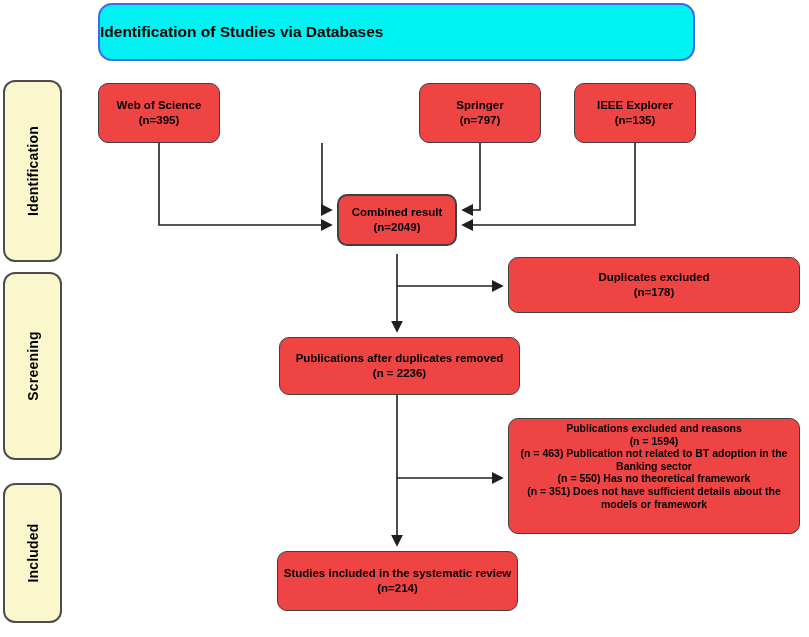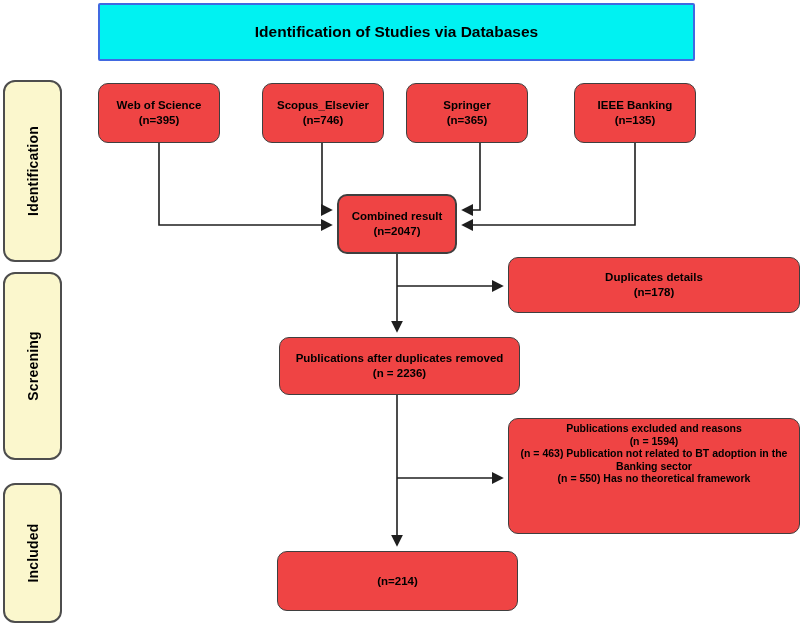--- a/index.html
+++ b/index.html
@@ -33,22 +33,22 @@
     font-weight:bold;
     font-size:11.5px;
     line-height:1.3;
     box-sizing:border-box;
   }
   .header-box{
     position:absolute;
     left:98px;top:3px;width:597px;height:58px;
     background:var(--header-fill);
     border:2px solid var(--header-border);
-    border-radius:2px;
-    display:flex;align-items:center;justify-content:center;
+    border-radius:14px;
+    display:flex;align-items:center;
     font-weight:bold;font-size:15.5px;
     box-sizing:border-box;
   }
   .stage{
     position:absolute;
     left:3px;width:59px;
     background:var(--stage-fill);
     border:2px solid var(--stage-border);
     border-radius:12px;
     display:flex;align-items:center;justify-content:center;
@@ -61,24 +61,24 @@
     font-size:14px;
     letter-spacing:0.2px;
   }
   .stage-identification{top:80px;height:182px;}
   .stage-screening{top:272px;height:188px;}
   .stage-included{top:483px;height:140px;}
 
   .src{top:83px;height:60px;width:122px;}
   .src-0{left:98px;}
   .src-1{left:262px;}
-  .src-2{left:406px;}
+  .src-2{left:419px;}
   .src-3{left:574px;}
 
-  .combined{left:337px;top:194px;width:120px;height:60px;border-width:2px;}
+  .combined{left:337px;top:194px;width:120px;height:52px;border-width:2px;}
   .duplicates{left:508px;top:257px;width:292px;height:56px;}
   .afterdup{left:279px;top:337px;width:241px;height:58px;}
   .excluded{
     left:508px;top:418px;width:292px;height:116px;
     font-size:10.5px;line-height:1.2;
     justify-content:flex-start;
     padding:3px 0;
   }
   .excluded .reasons{width:100%;text-align:center;}
   .included-box{left:277px;top:551px;width:241px;height:60px;}
@@ -117,52 +117,50 @@
     <span>Screening</span>
   </div>
   <div class="stage stage-included">
     <span>Included</span>
   </div>
 
   <div class="box src src-0">
     <span>Web of Science</span>
     <span>(n=395)</span>
   </div>
-  <div class="box src src-1">
-    <span>Scopus_Elsevier</span>
-    <span>(n=746)</span>
-  </div>
   <div class="box src src-2">
     <span>Springer</span>
-    <span>(n=365)</span>
+    <span>(n=797)</span>
   </div>
   <div class="box src src-3">
-    <span>IEEE Banking</span>
+    <span>IEEE Explorer</span>
     <span>(n=135)</span>
   </div>
 
   <div class="box combined">
     <span>Combined result</span>
-    <span>(n=2047)</span>
+    <span>(n=2049)</span>
   </div>
 
   <div class="box duplicates">
-    <span>Duplicates details</span>
+    <span>Duplicates excluded</span>
     <span>(n=178)</span>
   </div>
 
   <div class="box afterdup">
     <span>Publications after duplicates removed</span>
     <span>(n = 2236)</span>
   </div>
 
   <div class="box excluded">
     <span>Publications excluded and reasons</span>
     <span>(n = 1594)</span>
     <div class="reasons">(n = 463) Publication not related to BT adoption in the Banking sector</div>
     <div class="reasons">(n = 550) Has no theoretical framework</div>
+    <div class="reasons">(n = 351) Does not have sufficient details about the models or framework</div>
   </div>
 
   <div class="box included-box">
+    <span>Studies included in the systematic review</span>
     <span>(n=214)</span>
   </div>
 
 </div>
 
 </body></html>

